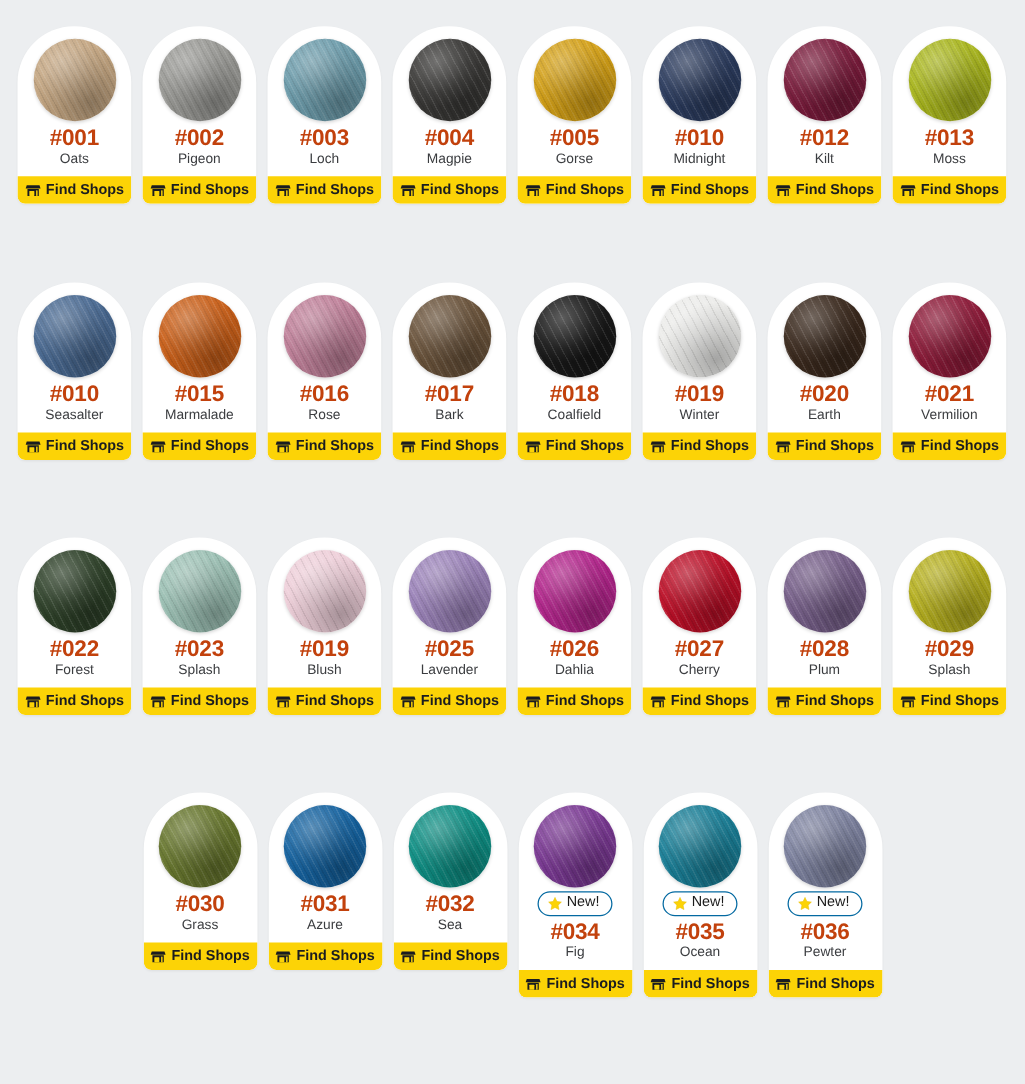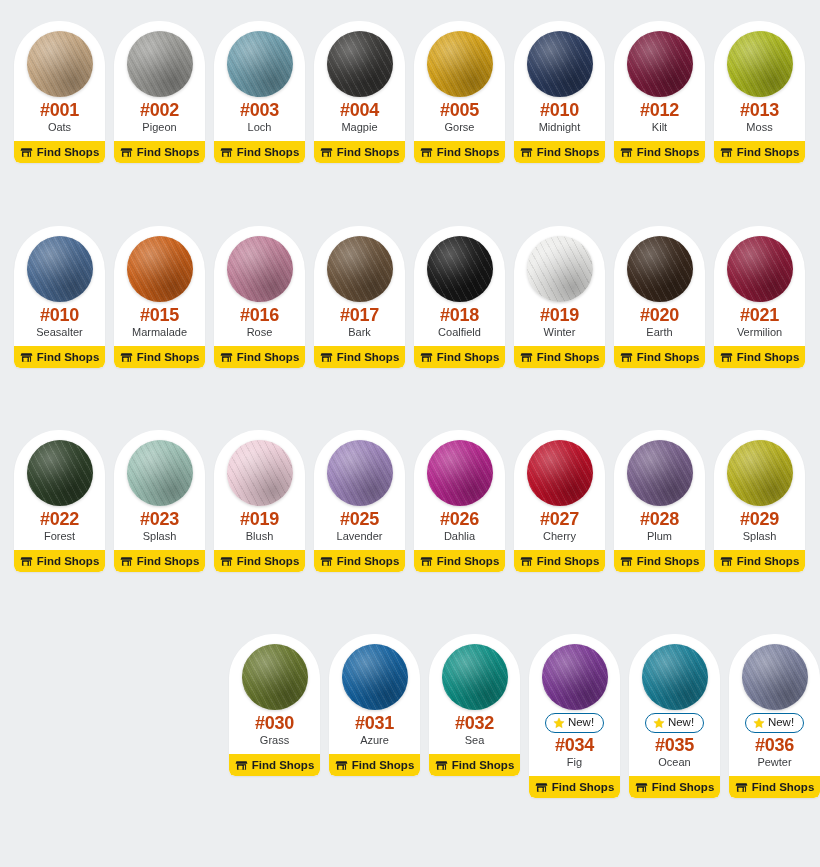--- a/index.html
+++ b/index.html
@@ -13,21 +13,21 @@
   }
   #page { position: relative; width: 820px; height: 867px; background: #eceef0; }
 
   .row {
     display: flex;
     justify-content: flex-start;
     align-items: flex-start;
     gap: 9px;
     padding-left: 14px;
   }
-  .row.centered { justify-content: flex-end; padding-left: 0; gap: 9px; }
+  .row.centered { justify-content: center; padding-left: 0; gap: 9px; }
 
   .card {
     width: 91px;
     background: #ffffff;
     border-radius: 45px 45px 6px 6px;
     display: flex;
     flex-direction: column;
     align-items: center;
     overflow: hidden;
     box-shadow: 0 1px 2px rgba(0,0,0,0.06);

